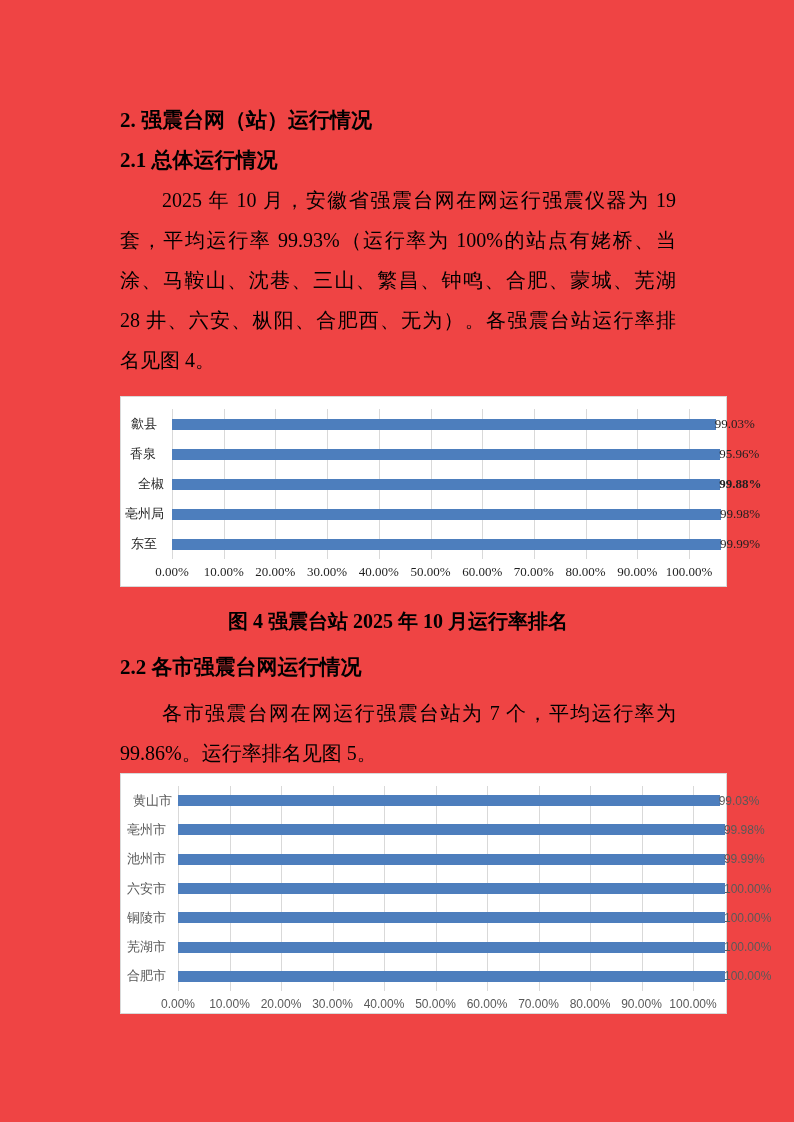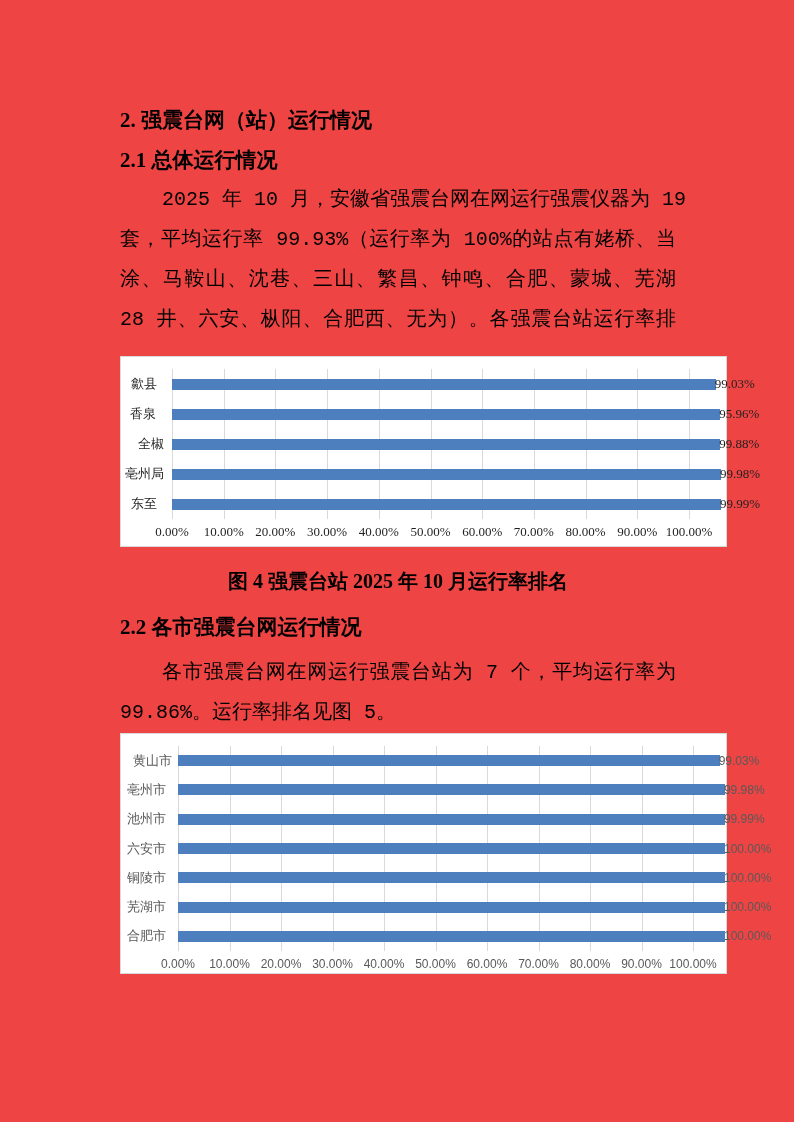--- a/index.html
+++ b/index.html
@@ -16,21 +16,21 @@
   .content {
     padding: 100px 118px 0 120px;
   }
   .h-sec {
     font-size: 21px;
     font-weight: 700;
     line-height: 40px;
     margin: 0;
     font-family: "Liberation Serif", "DejaVu Serif", serif;
   }
-  .para { margin: 0; font-family: Liberation Mono, monospace; }
+  .para { margin: 0; }
   .para-line {
     font-size: 20px;
     line-height: 40px;
     white-space: nowrap;
   }
   .just {
     text-align: justify;
     text-align-last: justify;
   }
   .indent { padding-left: 42px; }
@@ -108,20 +108,21 @@
   <div class="content">
 
     <div class="h-sec">2. 强震台网（站）运行情况</div>
     <div class="h-sec">2.1 总体运行情况</div>
 
     <div class="para">
       <div class="para-line just indent">2025 年 10 月，安徽省强震台网在网运行强震仪器为 19</div>
       <div class="para-line just">套，平均运行率 99.93%（运行率为 100%的站点有姥桥、当</div>
       <div class="para-line just">涂、马鞍山、沈巷、三山、繁昌、钟鸣、合肥、蒙城、芜湖</div>
       <div class="para-line just">28 井、六安、枞阳、合肥西、无为）。各强震台站运行率排</div>
+      <div class="para-line">名见图 4。</div>
     </div>
 
     <div class="chart-box chart1 chart-serif">
         <div class="tick-label" style="left: 51px; top: 167px;">0.00%</div>
         <div class="tick-label" style="left: 102.7px; top: 167px;">10.00%</div>
         <div class="tick-label" style="left: 154.4px; top: 167px;">20.00%</div>
         <div class="tick-label" style="left: 206.1px; top: 167px;">30.00%</div>
         <div class="tick-label" style="left: 257.8px; top: 167px;">40.00%</div>
         <div class="tick-label" style="left: 309.5px; top: 167px;">50.00%</div>
         <div class="tick-label" style="left: 361.2px; top: 167px;">60.00%</div>
@@ -144,21 +145,21 @@
           <div class="gridline" style="left: 310.2px;"></div>
           <div class="gridline" style="left: 361.9px;"></div>
           <div class="gridline" style="left: 413.6px;"></div>
           <div class="gridline" style="left: 465.3px;"></div>
           <div class="gridline" style="left: 517px;"></div>
           <div class="bar" style="top: 9.5px; width: 99.03%;"></div>
           <div class="value-label" style="left: calc(99.03% - 1px); top: 15px;">99.03%</div>
           <div class="bar" style="top: 39.5px; width: 99.87%;"></div>
           <div class="value-label" style="left: calc(99.87% - 1px); top: 45px;">95.96%</div>
           <div class="bar" style="top: 69.5px; width: 99.88%;"></div>
-          <div class="value-label" style="left: calc(99.88% - 1px); top: 75px;">99.88%</div>
+          <div class="value-label" style="left: calc(99.88% - 1px); top: 75px; font-weight: bold;">99.88%</div>
           <div class="bar" style="top: 99.5px; width: 99.98%;"></div>
           <div class="value-label" style="left: calc(99.98% - 1px); top: 105px;">99.98%</div>
           <div class="bar" style="top: 129.5px; width: 99.99%;"></div>
           <div class="value-label" style="left: calc(99.99% - 1px); top: 135px;">99.99%</div>
         </div>
       </div>
 
     <div class="caption">图 4 强震台站 2025 年 10 月运行率排名</div>
 
     <div class="h-sec h22">2.2 各市强震台网运行情况</div>

